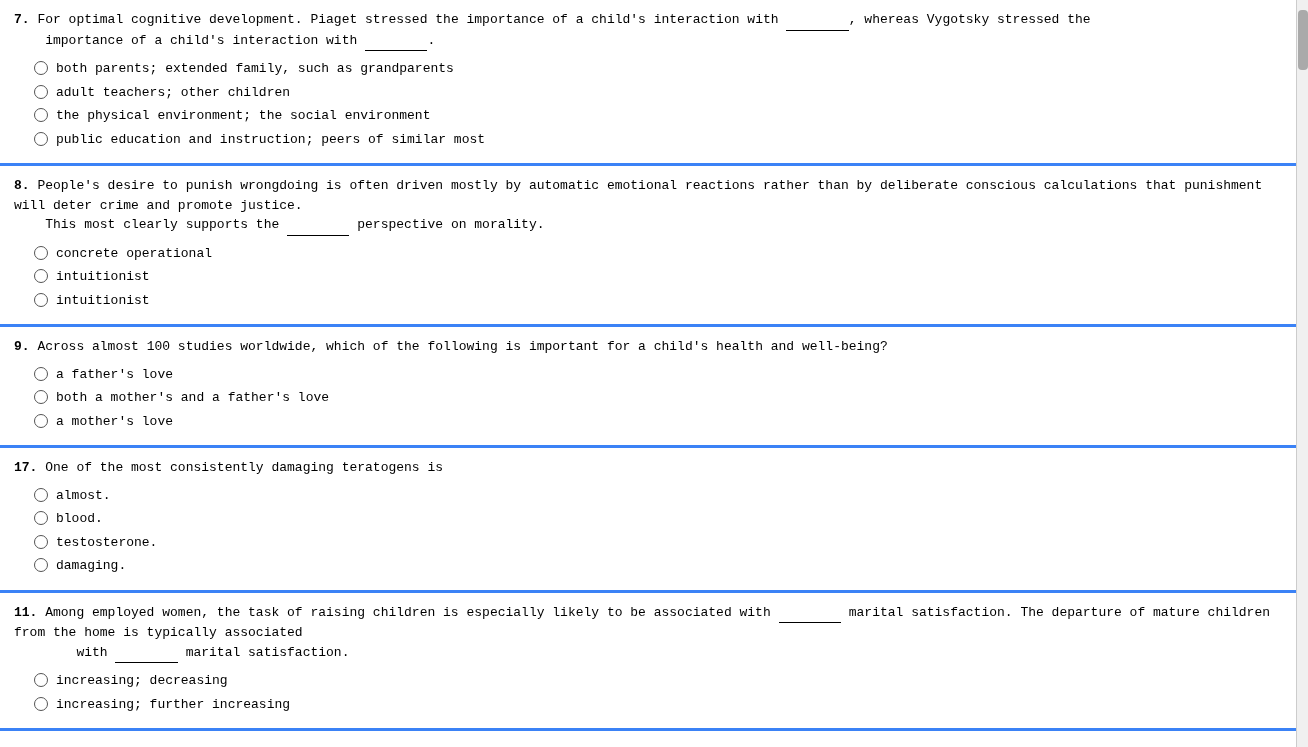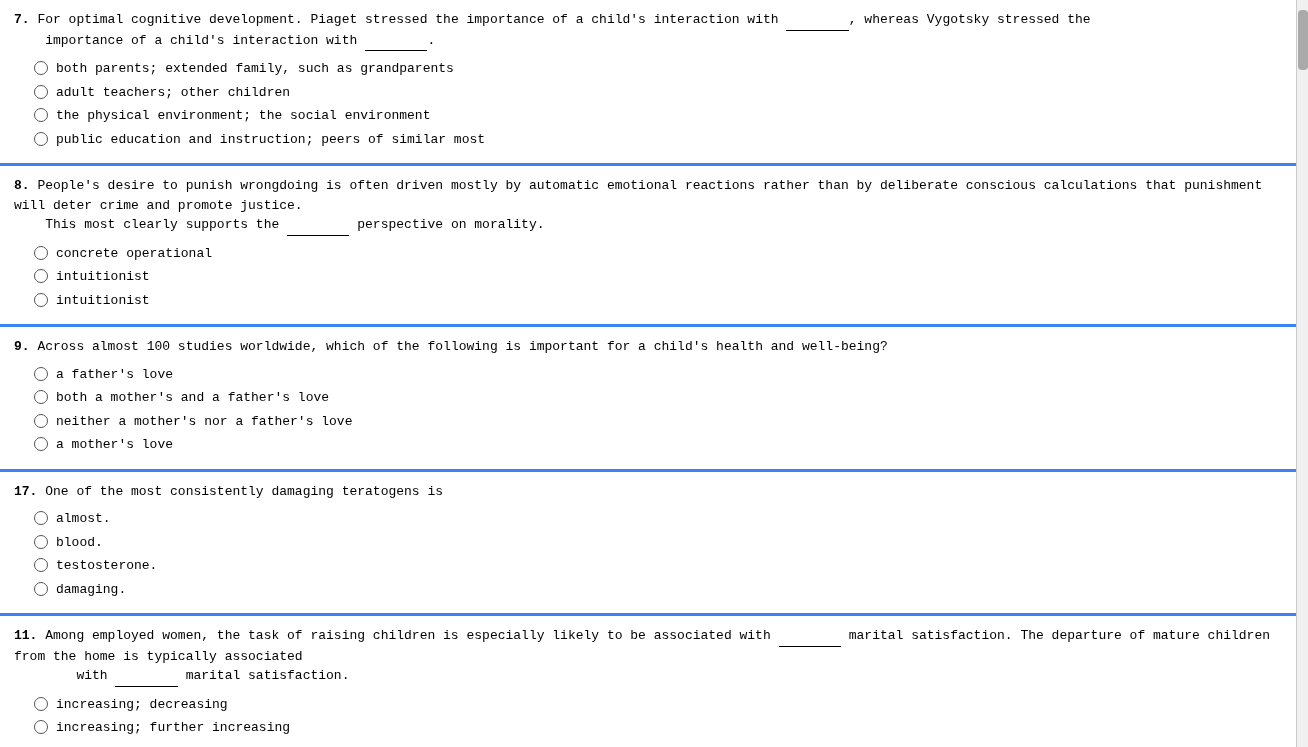--- a/index.html
+++ b/index.html
@@ -130,24 +130,20 @@
     <li>
       <span class="radio-circle"></span>
       <span>a father's love</span>
     </li>
     <li>
       <span class="radio-circle"></span>
       <span>both a mother's and a father's love</span>
     </li>
     <li>
       <span class="radio-circle"></span>
-      <span>neither a mother's nor a father's love</span>
-    </li>
-    <li>
-      <span class="radio-circle"></span>
       <span>a mother's love</span>
     </li>
   </ul>
 </div>
 
 <div class="question-block">
   <div class="question-text">
     <span class="question-number">17.</span>
     One of the most consistently damaging teratogens is
   </div>

